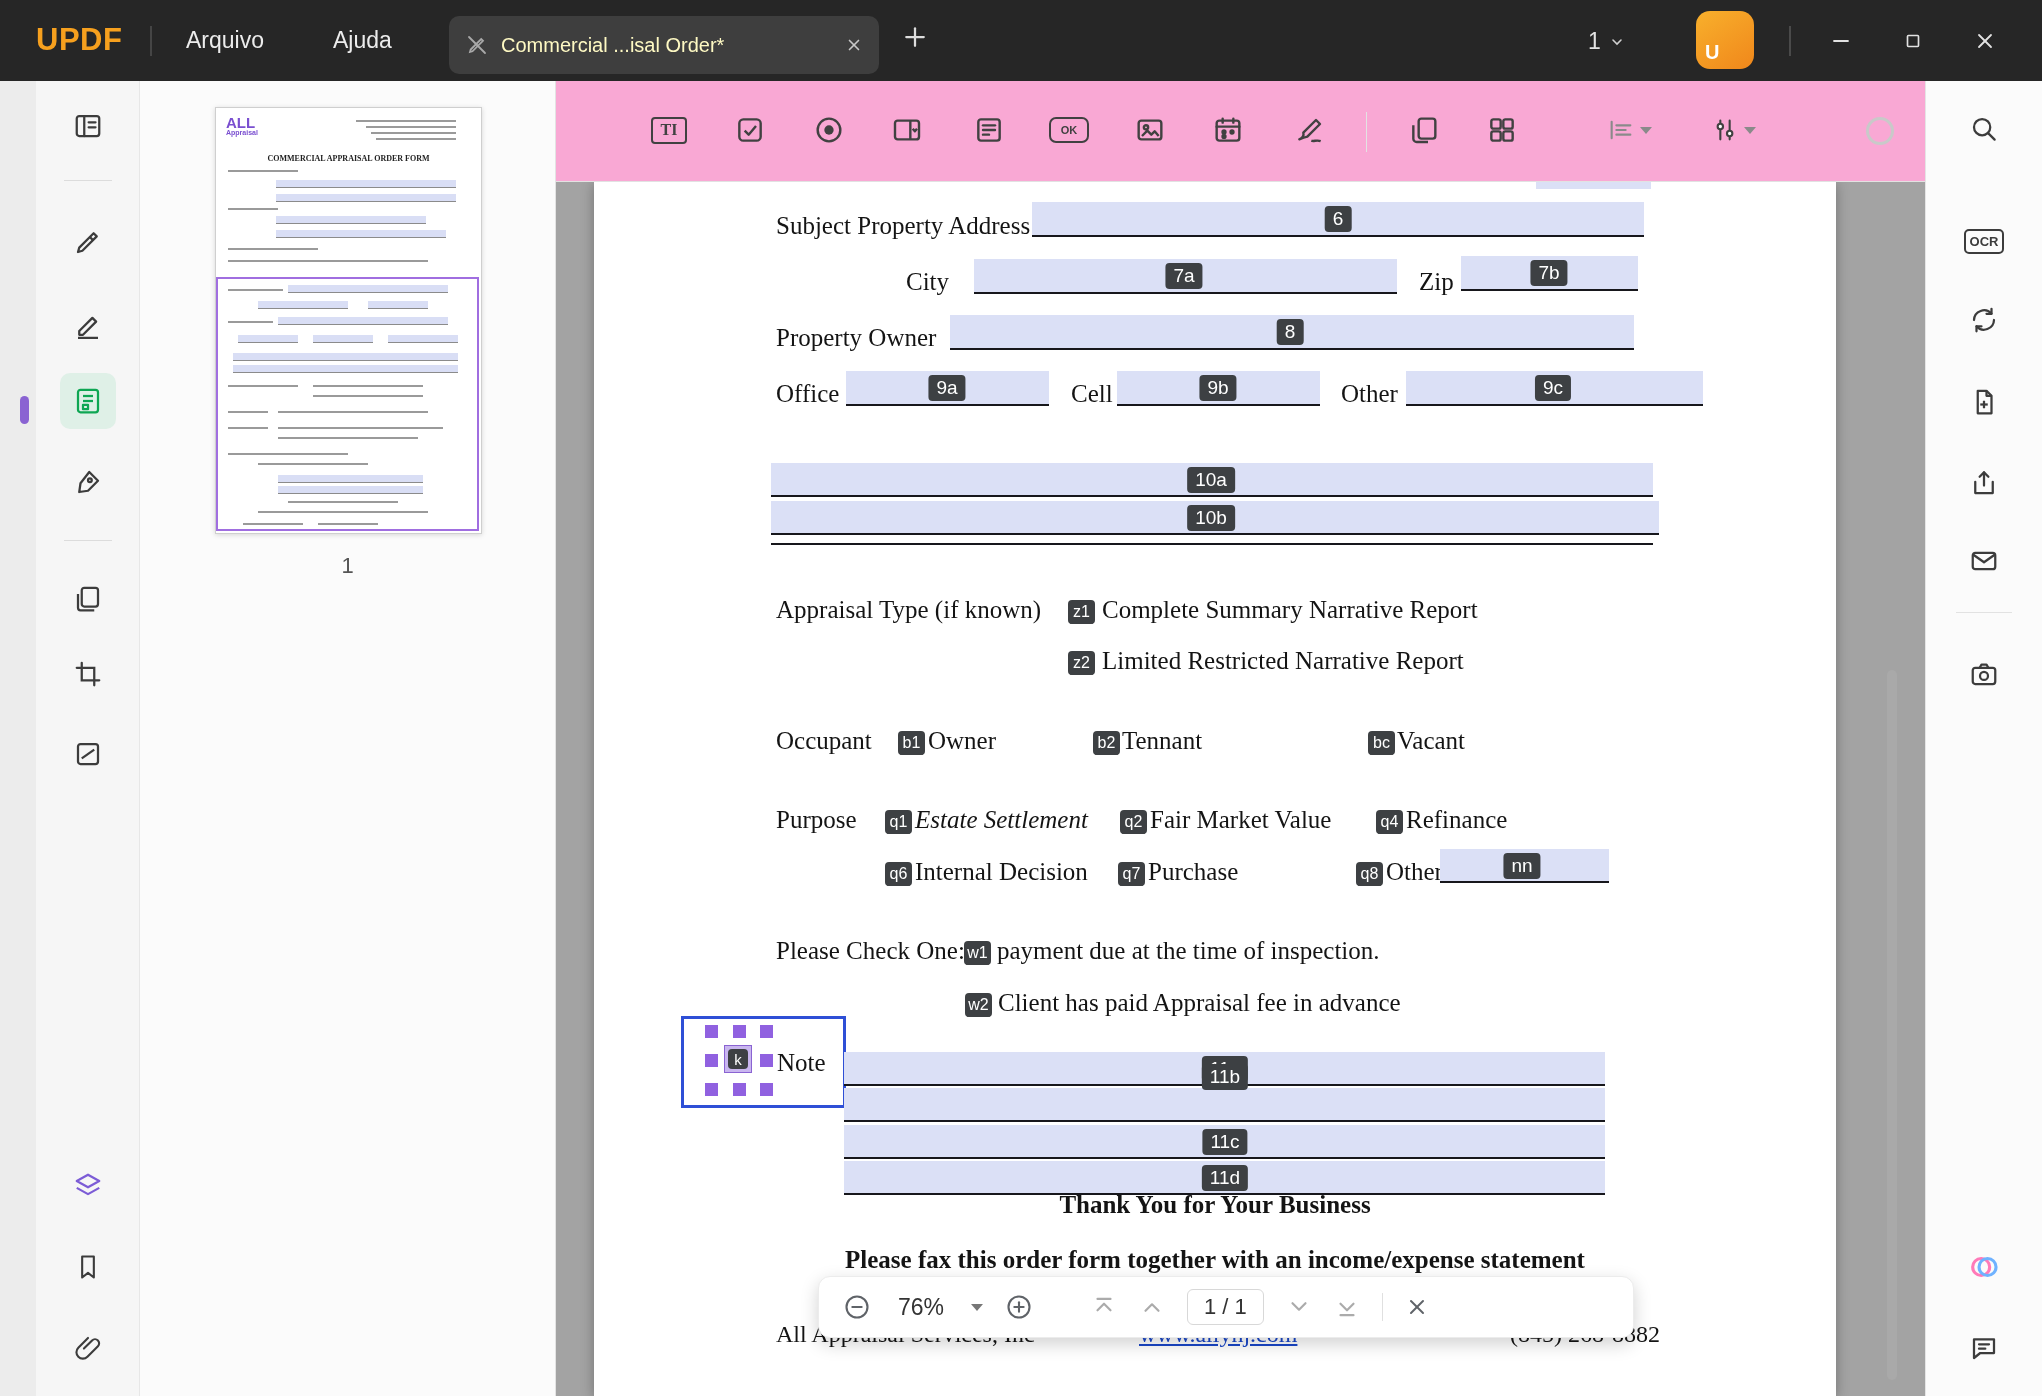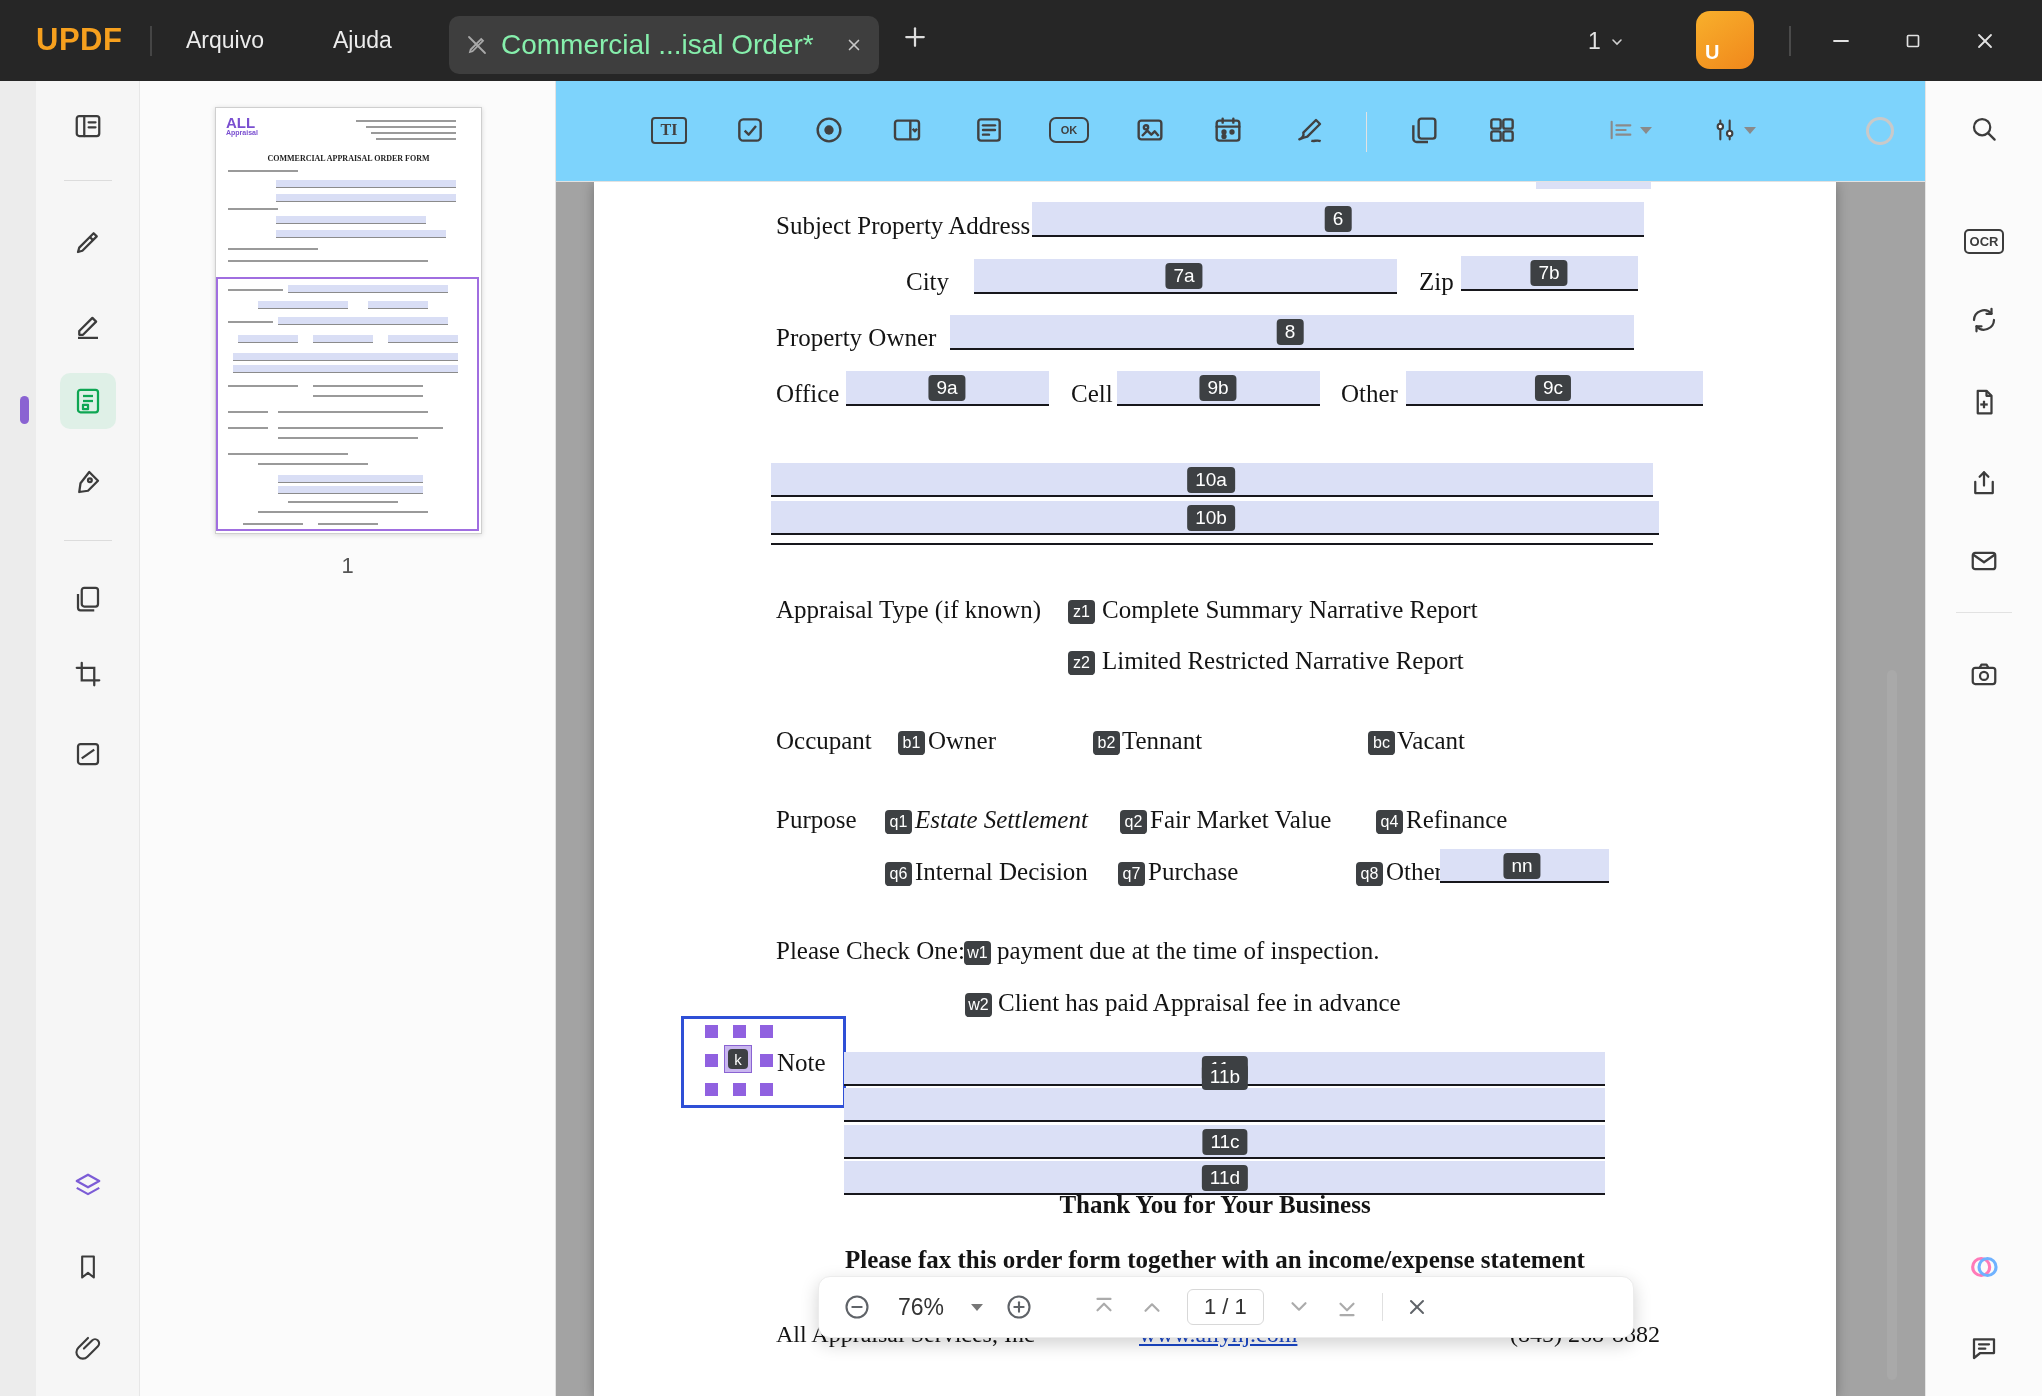--- a/index.html
+++ b/index.html
@@ -11,21 +11,21 @@
   .abs { position:absolute; }
 
   
   .titlebar { position:absolute; left:0; top:0; width:2042px; height:81px; background:#262626; z-index:40; }
   .logo { left:36px; top:22px; font-size:31px; font-weight:800; letter-spacing:.5px; color:#f6a01e; }
   .tb-div { width:2px; height:30px; background:#454545; top:26px; }
   .menu-item { top:27px; font-size:23px; color:#ececec; cursor:default; }
   .menu-dot { width:10px; height:10px; border-radius:50%; background:#3cc45f; left:521px; top:18px; }
   .tab { left:449px; top:16px; width:430px; height:58px; background:#3e3e3e; border-radius:10px;
          display:flex; align-items:center; padding:0 16px; }
-  .tab-title { color:#86efac; font-size:28px; white-space:nowrap; overflow:hidden; text-overflow:ellipsis; flex:1; margin:0 12px; }
+  .tab-title { color:#fef9c3; font-size:20px; white-space:nowrap; overflow:hidden; text-overflow:ellipsis; flex:1; margin:0 12px; }
   .tab-plus { left:900px; top:22px; }
   .win-count { left:1588px; top:28px; color:#e3e3e3; font-size:23px; display:flex; align-items:center; gap:8px; }
   .avatar { left:1696px; top:11px; width:58px; height:58px; border-radius:14px;
             background:linear-gradient(145deg,#f8b02c,#f0871b); }
   .avatar-letter { position:absolute; left:9px; bottom:5px; color:#fff; font-size:20px; font-weight:bold; }
   .win-btn { top:24px; width:34px; height:34px; display:flex; align-items:center; justify-content:center; color:#e2e2e2; }
 
   svg.ic { display:block; }
 
   
@@ -45,21 +45,21 @@
   .t-logo { left:10px; top:8px; color:#7a4fd0; font-weight:bold; font-size:15px; line-height:.95; }
   .t-logo small { display:block; font-size:7px; color:#7a4fd0; }
   .tbar { position:absolute; height:2px; background:#9a9a9a; }
   .tstrip { position:absolute; height:8px; background:#d9def5; border-bottom:1px solid #8b8b8b; }
   .t-title { position:absolute; left:0; top:46px; width:100%; text-align:center; font-size:8px; font-weight:bold;
              font-family:"Liberation Serif", serif; color:#222; }
   .thumb-num { position:absolute; left:0; top:472px; width:100%; text-align:center; font-size:22px; color:#555; }
 
   
   .main-col { position:absolute; left:556px; top:81px; right:117px; bottom:0; }
-  .doc-toolbar { position:relative; height:101px; background:#7dd3fc; border-bottom:1px solid #e2e2e2; z-index:25; }
+  .doc-toolbar { position:relative; height:101px; background:#f9a8d4; border-bottom:1px solid #e2e2e2; z-index:25; }
   .tool { position:absolute; top:25px; width:48px; height:48px; display:flex; align-items:center; justify-content:center;
           border-radius:8px; color:#414141; cursor:pointer; }
   .tool-wide { width:64px; gap:5px; }
   .tf-box { border:2px solid #414141; border-radius:4px; width:36px; height:27px; display:flex; align-items:center; justify-content:center;
             font-family:"Liberation Serif", serif; font-weight:bold; font-size:16px; }
   .ok-box { border:2px solid #414141; border-radius:7px; width:40px; height:26px; display:flex; align-items:center; justify-content:center;
             font-weight:bold; font-size:11px; }
   .tb-sep { position:absolute; top:31px; width:1px; height:40px; background:#e3e3e3; }
   .caret { width:0; height:0; border-left:6px solid transparent; border-right:6px solid transparent; border-top:7px solid #8a8a8a; }
   .ring-btn { position:absolute; left:1310px; top:36px; width:28px; height:28px; border-radius:50%; border:3px solid #c9c9c9; }

